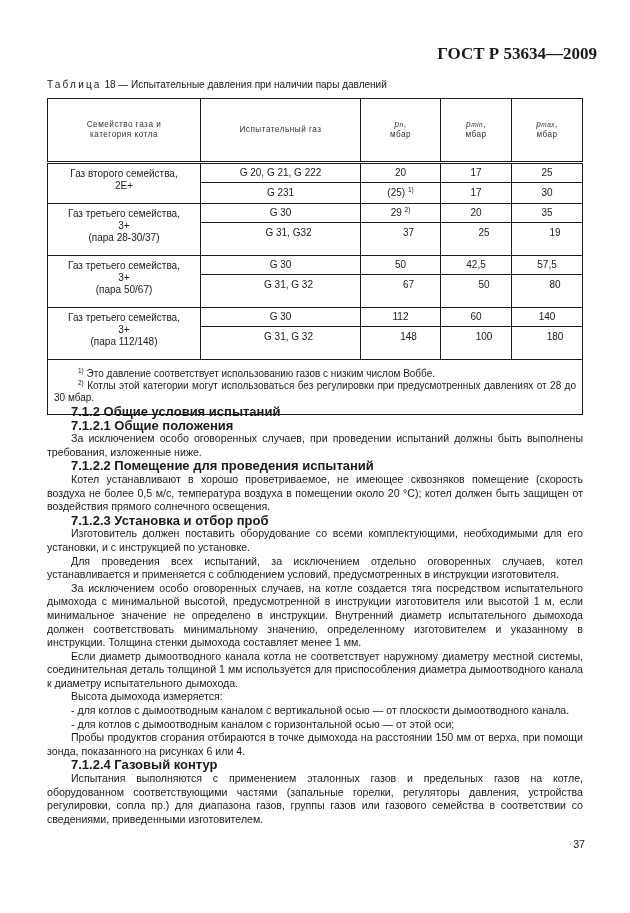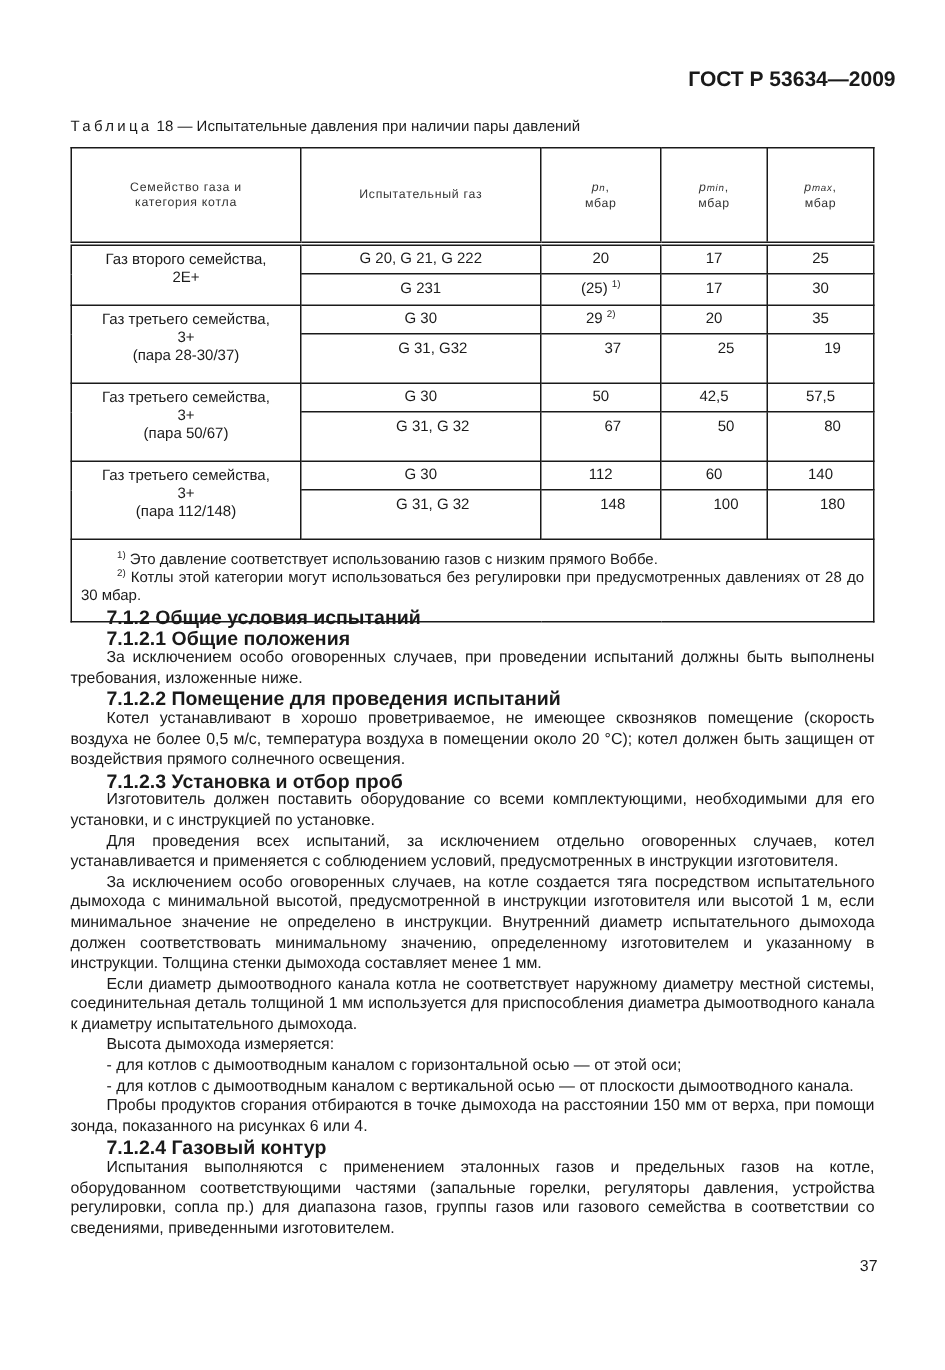--- a/index.html
+++ b/index.html
@@ -1,18 +1,18 @@
 <!DOCTYPE html>
 <html><head>
 <meta charset="utf-8">
 <style>
   html, body { margin:0; padding:0; background:#ffffff; }
   body { width:630px; height:913px; position:relative; overflow:hidden;
          font-family:"Liberation Sans", sans-serif; color:#1a1a1a; }
-  .doc-code { position:absolute; top:44px; right:33px; font-size:14px; font-weight:bold; }
+  .doc-code { position:absolute; top:44px; right:33px; font-size:17px; font-weight:bold;font-family:Liberation Serif, serif; }
   .table-caption { position:absolute; top:79px; left:47px; font-size:10px; }
   .table-caption .spaced { letter-spacing:2.2px; }
   table.press { position:absolute; top:98px; left:47px; width:535px; border-collapse:collapse;
                 font-size:10px; table-layout:fixed; }
   table.press td, table.press th { border:1px solid #1a1a1a; text-align:center; padding:0; font-weight:normal; }
   table.press thead th { height:30px; font-size:8.2px; line-height:10px; letter-spacing:0.5px; color:#333; border-bottom:3px double #1a1a1a; }
   table.press thead th .sub { font-style:italic; font-size:6.5px; }
   table.press thead th .p { font-style:italic; }
   table.press tbody td { height:18px; line-height:12px; }
   table.press tbody td.fam { vertical-align:top; padding-top:4px; line-height:12px; }
@@ -130,39 +130,39 @@
     </tr>
     <tr class="last-of-group">
       <td>G 31, G 32</td>
       <td>148</td>
       <td>100</td>
       <td>180</td>
     </tr>
 
     <tr>
       <td class="notes" colspan="5">
-        <div class="fn"><sup>1)</sup><span> Это давление соответствует использованию газов с низким прямого Воббе.</span></div>
+        <div class="fn"><sup>1)</sup><span> Это давление соответствует использованию газов с низким числом Воббе.</span></div>
         <div class="fn" style="text-align:justify"><sup>2)</sup><span> Котлы этой категории могут использоваться без регулировки при предусмотренных давлениях от 28 до 30 мбар.</span></div>
       </td>
     </tr>
   </tbody>
 </table>
 
 <div class="body-text">
   <h3>7.1.2 Общие условия испытаний</h3>
   <h3>7.1.2.1 Общие положения</h3>
   <p class="ind">За исключением особо оговоренных случаев, при проведении испытаний должны быть выполнены требования, изложенные ниже.</p>
   <h3>7.1.2.2 Помещение для проведения испытаний</h3>
   <p class="ind">Котел устанавливают в хорошо проветриваемое, не имеющее сквозняков помещение (скорость воздуха не более 0,5 м/с, температура воздуха в помещении около 20 °C); котел должен быть защищен от воздействия прямого солнечного освещения.</p>
   <h3>7.1.2.3 Установка и отбор проб</h3>
   <p class="ind">Изготовитель должен поставить оборудование со всеми комплектующими, необходимыми для его установки, и с инструкцией по установке.</p>
   <p class="ind">Для проведения всех испытаний, за исключением отдельно оговоренных случаев, котел устанавливается и применяется с соблюдением условий, предусмотренных в инструкции изготовителя.</p>
   <p class="ind">За исключением особо оговоренных случаев, на котле создается тяга посредством испытательного дымохода с минимальной высотой, предусмотренной в инструкции изготовителя или высотой 1 м, если минимальное значение не определено в инструкции. Внутренний диаметр испытательного дымохода должен соответствовать минимальному значению, определенному изготовителем и указанному в инструкции. Толщина стенки дымохода составляет менее 1 мм.</p>
   <p class="ind">Если диаметр дымоотводного канала котла не соответствует наружному диаметру местной системы, соединительная деталь толщиной 1 мм используется для приспособления диаметра дымоотводного канала к диаметру испытательного дымохода.</p>
   <p class="ind">Высота дымохода измеряется:</p>
+  <p class="dash">- для котлов с дымоотводным каналом с вертикальной осью — от плоскости дымоотводного канала.</p>
   <p class="dash">- для котлов с дымоотводным каналом с горизонтальной осью — от этой оси;</p>
-  <p class="dash">- для котлов с дымоотводным каналом с вертикальной осью — от плоскости дымоотводного канала.</p>
   <p class="ind">Пробы продуктов сгорания отбираются в точке дымохода на расстоянии 150 мм от верха, при помощи зонда, показанного на рисунках 6 или 4.</p>
   <h3>7.1.2.4 Газовый контур</h3>
   <p class="ind">Испытания выполняются с применением эталонных газов и предельных газов на котле, оборудованном соответствующими частями (запальные горелки, регуляторы давления, устройства регулировки, сопла пр.) для диапазона газов, группы газов или газового семейства в соответствии со сведениями, приведенными изготовителем.</p>
 </div>
 
 <div class="page-num">37</div>
 
 </body></html>

